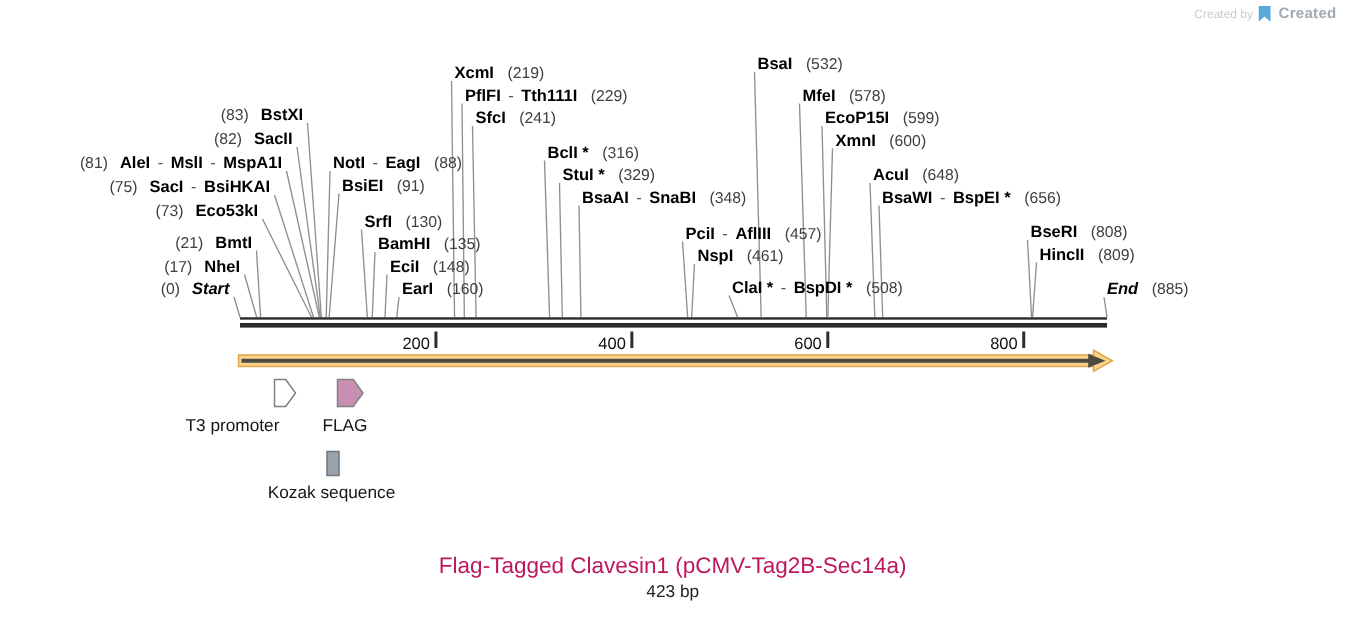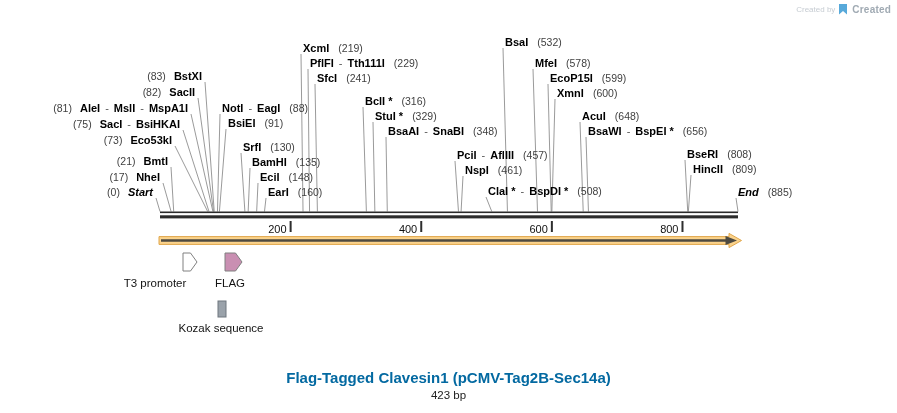--- a/index.html
+++ b/index.html
@@ -5,21 +5,21 @@
   html,body{margin:0;padding:0;background:#fff;}
   #canvas{
     position:relative;width:897px;height:413px;background:#ffffff;overflow:hidden;
     font-family:"Liberation Sans","DejaVu Sans",sans-serif;
   }
   #watermark{position:absolute;top:4px;right:6px;display:flex;align-items:center;gap:4px;}
   #watermark .prefix{font-size:8px;color:#c6ccd2;}
   #watermark .brand{font-size:10px;font-weight:bold;color:#a0aab3;letter-spacing:.2px;}
   #map-svg{position:absolute;left:0;top:0;}
   #title-block{position:absolute;left:0;top:369px;width:100%;text-align:center;}
-  #map-title{font-size:15px;font-weight:bold;color:#0369a1;}
+  #map-title{font-size:15px;font-weight:normal;color:#be185d;}
   #map-subtitle{font-size:11.5px;color:#222;margin-top:3px;}
   text{font-family:"Liberation Sans","DejaVu Sans",sans-serif;}
 </style>
 </head>
 <body>
 
 <div id="canvas">
 
   <div id="watermark">
     <span class="prefix">Created by</span>

